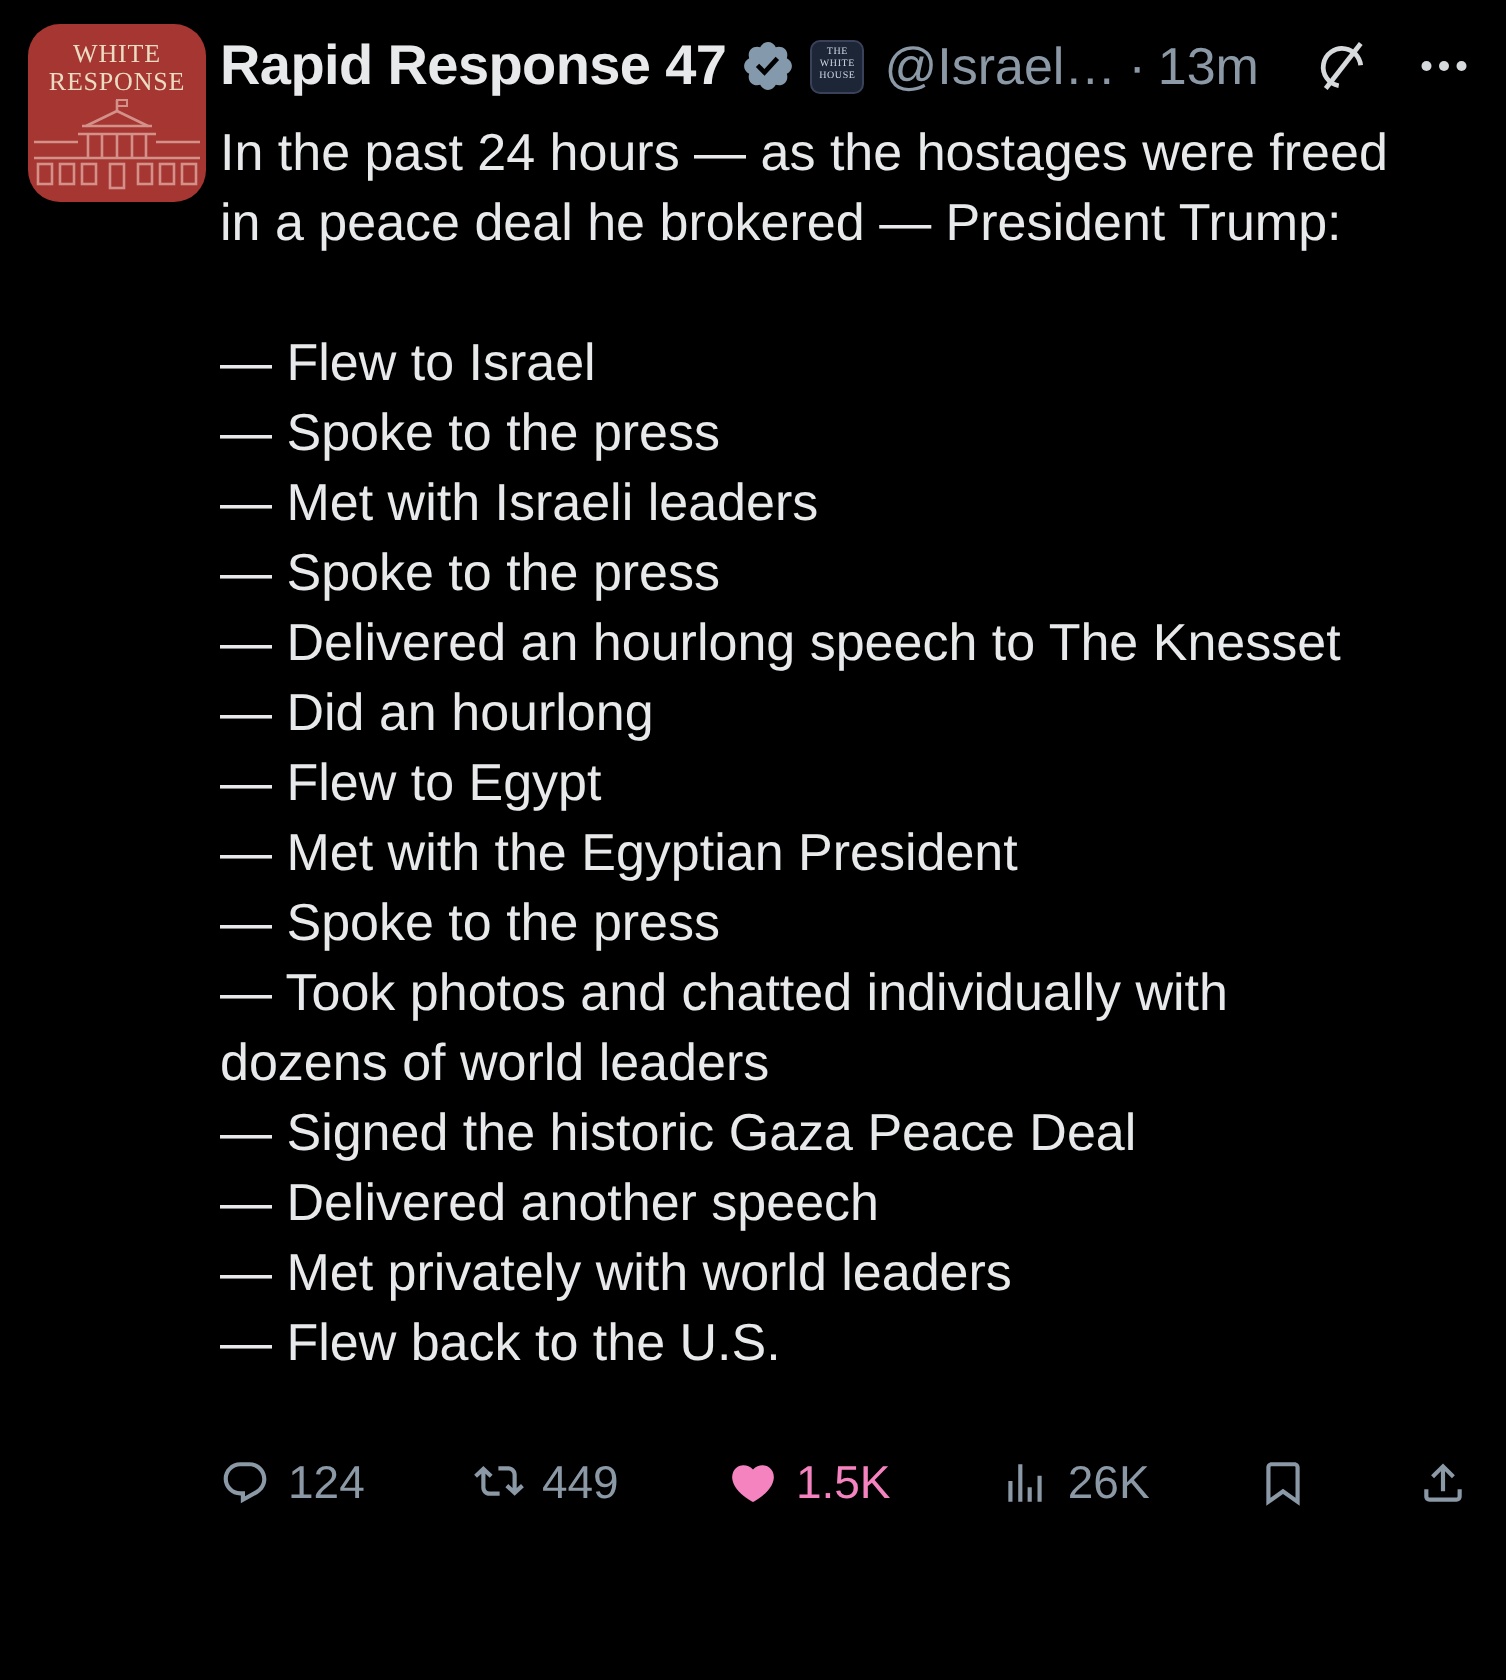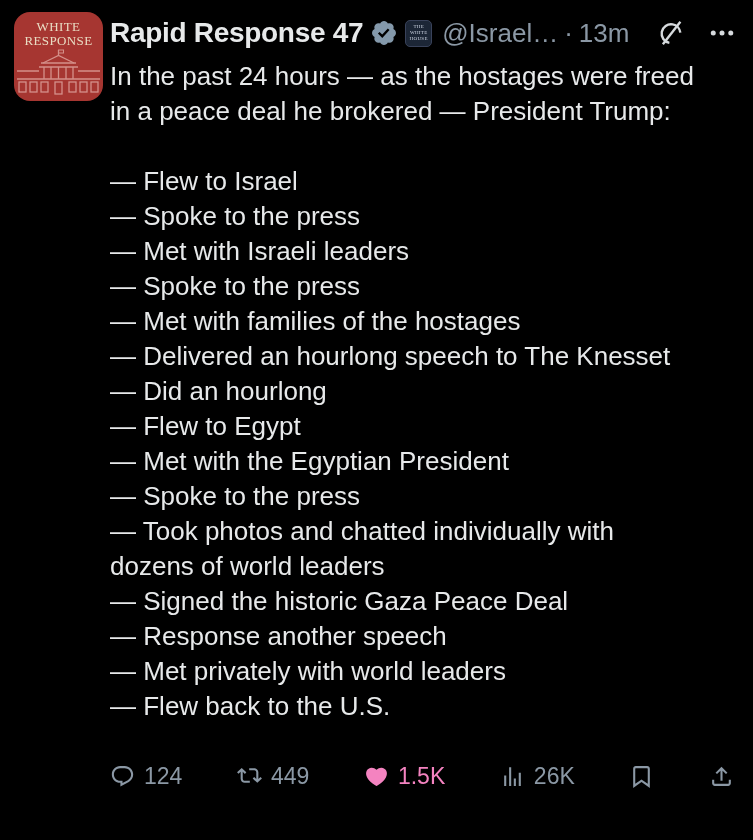--- a/index.html
+++ b/index.html
@@ -146,30 +146,29 @@
     </div>
 
     <div class="body">
       <p class="line">In the past 24 hours — as the hostages were freed</p>
       <p class="line">in a peace deal he brokered — President Trump:</p>
       <p class="line"></p>
       <p class="line">— Flew to Israel</p>
       <p class="line">— Spoke to the press</p>
       <p class="line">— Met with Israeli leaders</p>
       <p class="line">— Spoke to the press</p>
-      <p class="line">— Met with families of the hostages</p>
       <p class="line">— Delivered an hourlong speech to The Knesset</p>
       <p class="line">— Did an hourlong</p>
       <p class="line">— Flew to Egypt</p>
       <p class="line">— Met with the Egyptian President</p>
       <p class="line">— Spoke to the press</p>
       <p class="line">— Took photos and chatted individually with</p>
       <p class="line">dozens of world leaders</p>
       <p class="line">— Signed the historic Gaza Peace Deal</p>
-      <p class="line">— Response another speech</p>
+      <p class="line">— Delivered another speech</p>
       <p class="line">— Met privately with world leaders</p>
       <p class="line">— Flew back to the U.S.</p>
       <p class="line"></p>
     </div>
 
     <div class="actions">
       <button class="action">
         <svg viewBox="0 0 24 24">
             <path d="M1.751 10c0-4.42 3.584-8 8.005-8h4.366c4.49 0 8.129 3.64 8.129 8.13 0 2.96-1.607 5.68-4.196 7.11l-8.054 4.46v-3.69h-.067c-4.49.1-8.183-3.51-8.183-8.01zm8.005-6c-3.317 0-6.005 2.69-6.005 6 0 3.37 2.77 6.08 6.138 6.01l.351-.01h1.761v2.3l5.087-2.81c1.951-1.08 3.163-3.13 3.163-5.36 0-3.39-2.744-6.13-6.129-6.13H9.756z"></path>
           </svg>

